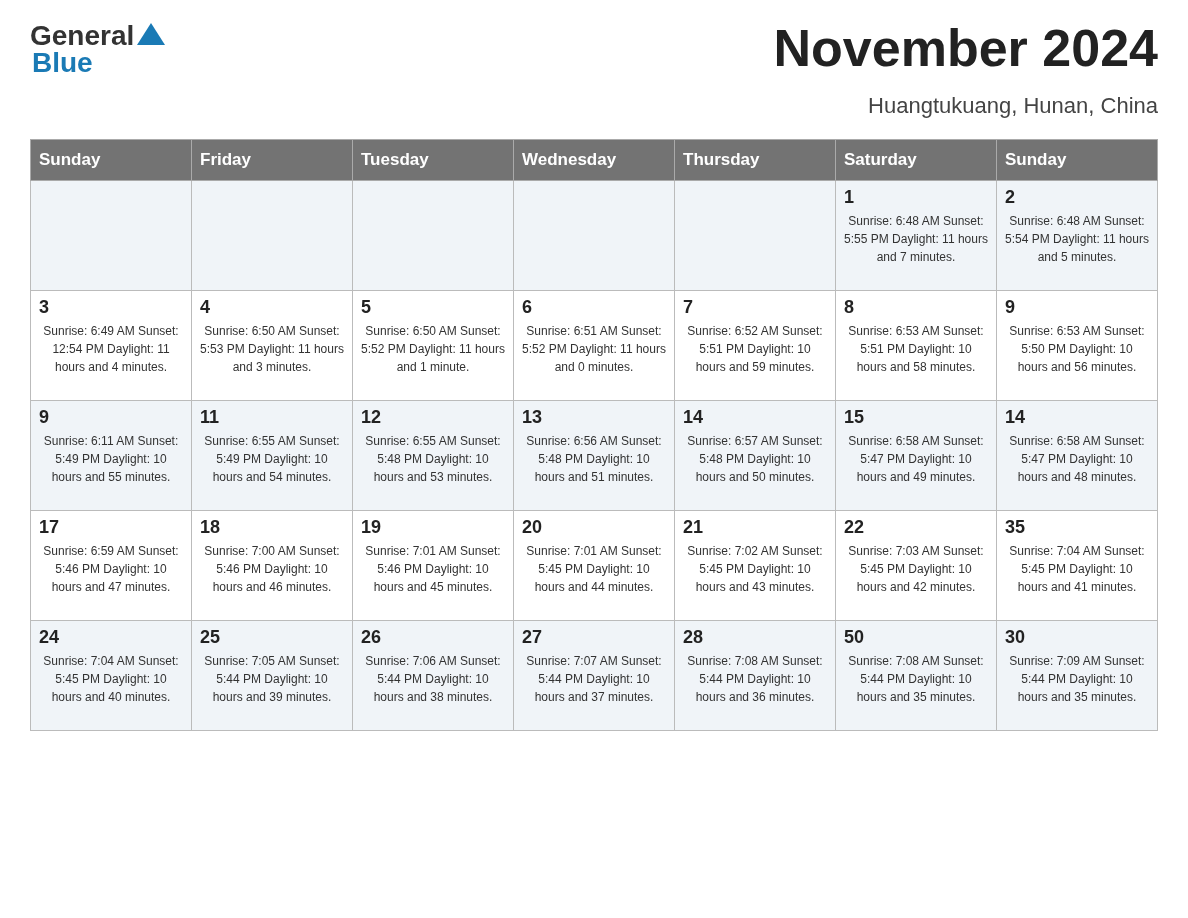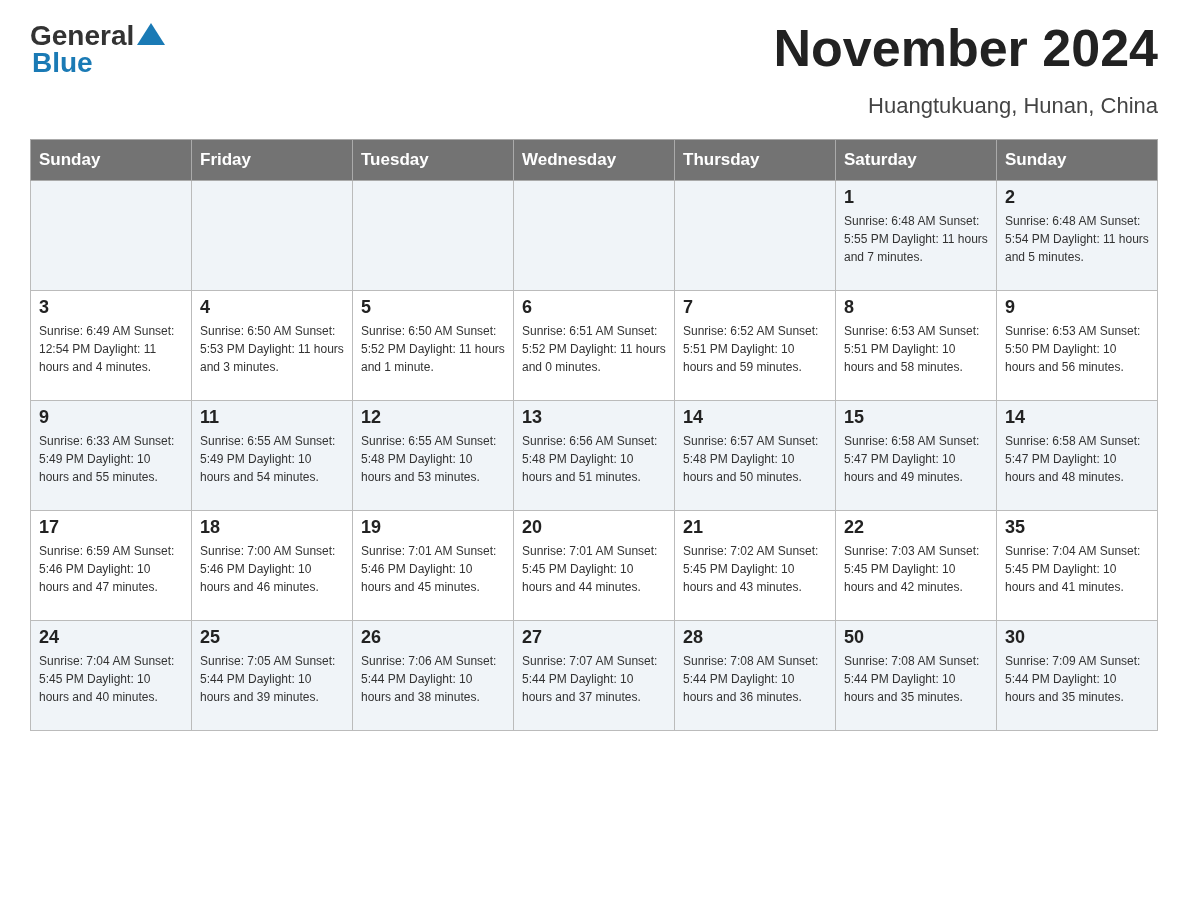--- a/index.html
+++ b/index.html
@@ -92,20 +92,21 @@
       font-size: 18px;
       font-weight: bold;
       color: #222;
       display: block;
       margin-bottom: 4px;
     }
     .day-info {
       font-size: 12px;
       color: #333;
       line-height: 1.5;
+      text-align: center;
     }
     .empty-cell {
       background: #f8f8f8;
     }
     .row-bg-light td { background: #f5f7fa; }
     .row-bg-white td { background: #ffffff; }
   </style>
 </head>
 <body>
 
@@ -195,21 +196,21 @@
         <td>
           <span class="day-num">9</span>
           <div class="day-info">Sunrise: 6:53 AM
 Sunset: 5:50 PM
 Daylight: 10 hours and 56 minutes.</div>
         </td>
       </tr>
       <tr class="row-bg-light">
         <td>
           <span class="day-num">9</span>
-          <div class="day-info">Sunrise: 6:33 AM
+          <div class="day-info">Sunrise: 6:11 AM
 Sunset: 5:49 PM
 Daylight: 10 hours and 55 minutes.</div>
         </td>
         <td>
           <span class="day-num">11</span>
           <div class="day-info">Sunrise: 6:55 AM
 Sunset: 5:49 PM
 Daylight: 10 hours and 54 minutes.</div>
         </td>
         <td>

